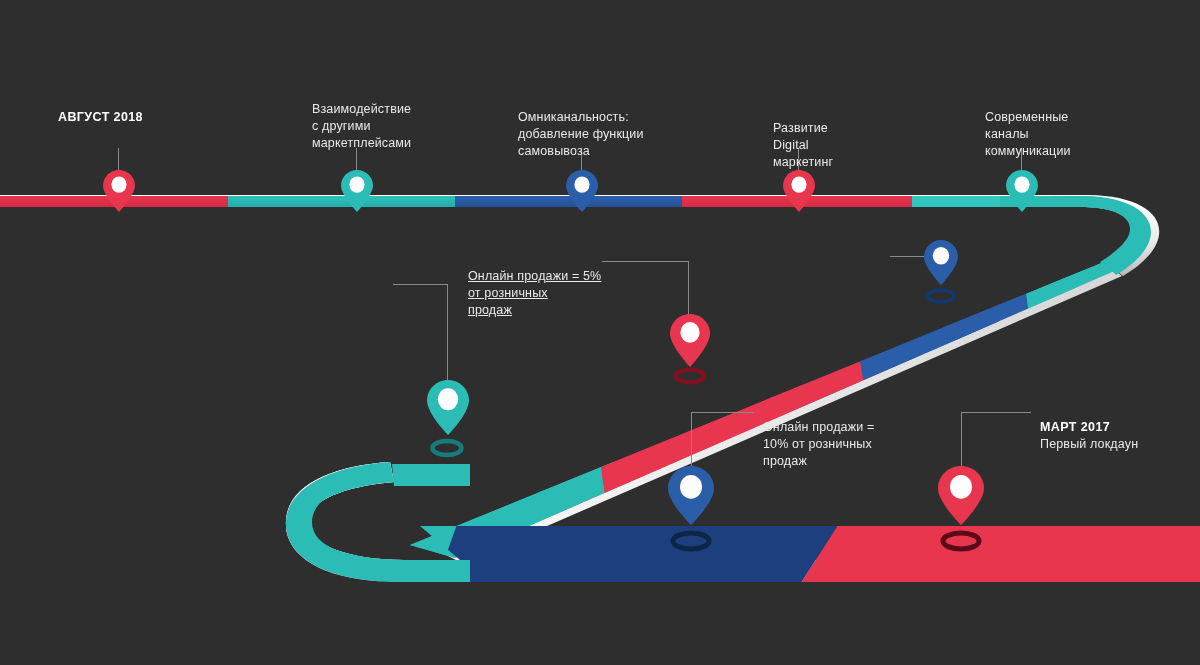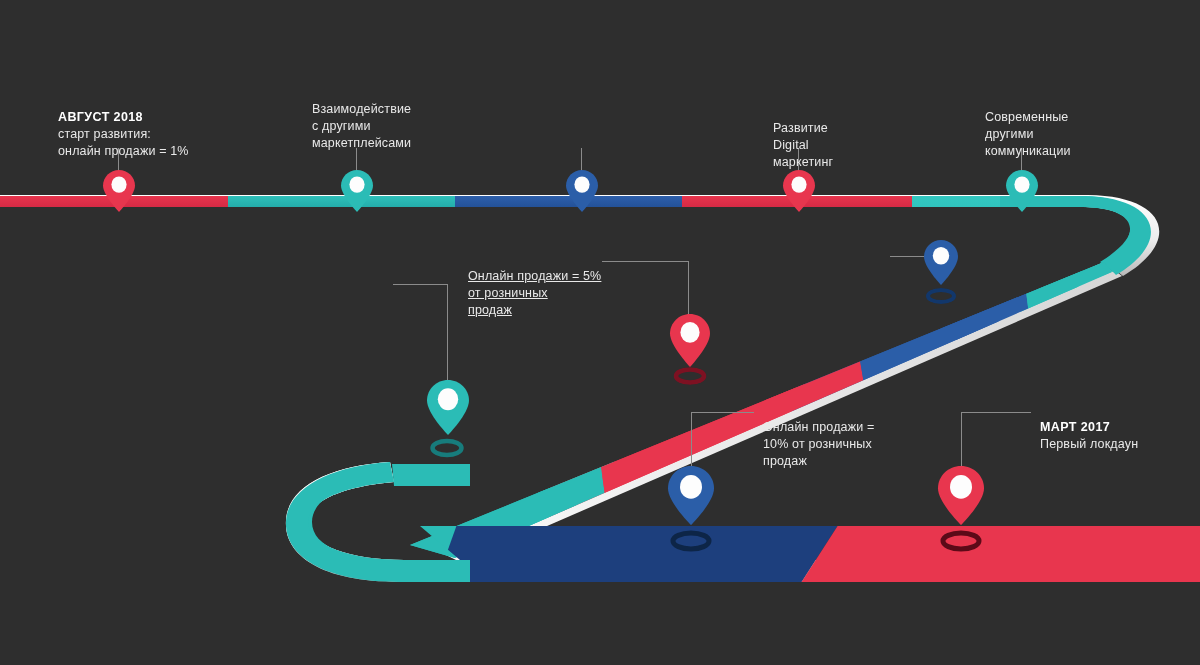--- a/index.html
+++ b/index.html
@@ -215,40 +215,44 @@
 
   <svg class="pin" style="left:935px;top:464px;" width="52" height="64" viewBox="0 0 52 64">
     <path d="M26 2C13.3 2 3 12 3 24.2 3 38.4 26 61 26 61S49 38.4 49 24.2C49 12 38.7 2 26 2z" fill="#e8364e"></path>
     <ellipse cx="26" cy="22.9" rx="11" ry="11.8" fill="#fdfdfd"></ellipse>
   </svg>
   <svg class="ring" style="left:938px;top:529px;" width="46" height="24" viewBox="0 0 46 24">
     <ellipse cx="23" cy="12" rx="18" ry="8" fill="none" stroke="#5c0a18" stroke-width="5"></ellipse>
   </svg>
 
   <div class="label" style="left:58px;top:92px;">
-    <span class="ttl">АВГУСТ 2018</span><span>старт развития:
-онлайн продажи = 1%</span>
+    <span class="ttl">АВГУСТ 2018</span>
   </div>
 
   <div class="label" style="left:312px;top:84px;">
     <span>Взаимодействие
 с другими
 маркетплейсами</span>
   </div>
 
+  <div class="label" style="left:518px;top:92px;">
+    <span>Омниканальность:
+добавление функции
+самовывоза</span>
+  </div>
 
   <div class="label" style="left:773px;top:103px;">
     <span>Развитие
 Digital
 маркетинг</span>
   </div>
 
   <div class="label" style="left:985px;top:92px;">
     <span>Современные
-другими
+каналы
 коммуникации</span>
   </div>
 
 
   <div class="label" style="left:468px;top:251px;text-decoration:underline;">
     <span>Онлайн продажи = 5%
 от розничных
 продаж</span>
   </div>
 

